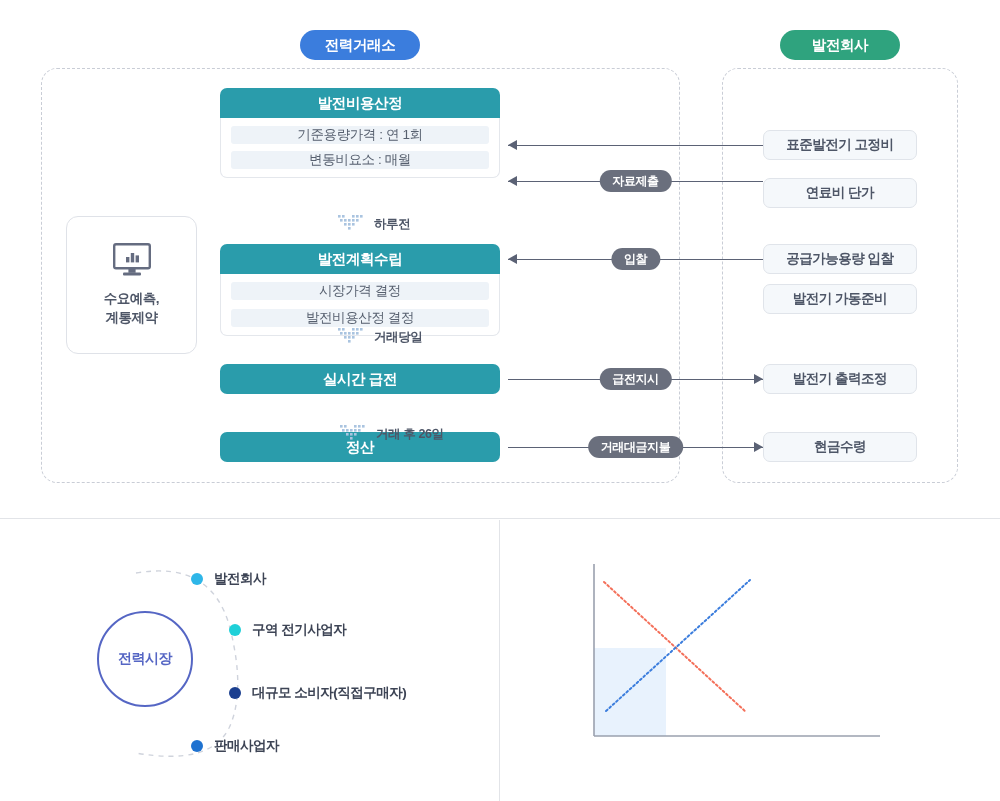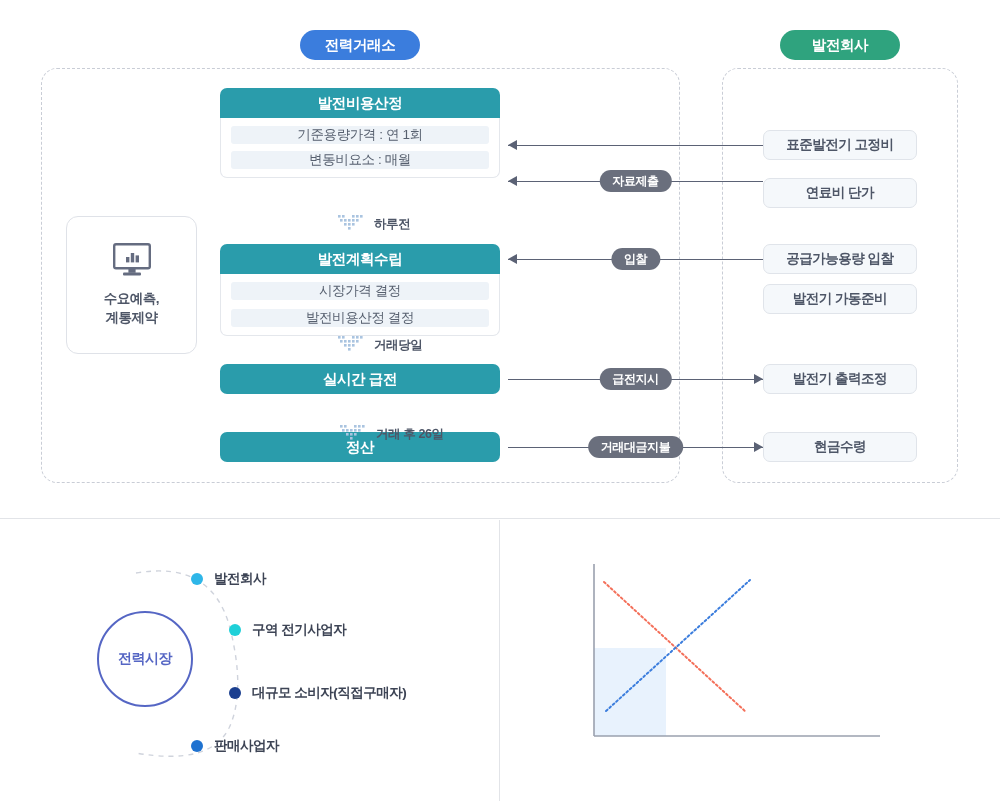--- a/index.html
+++ b/index.html
@@ -60,21 +60,21 @@
   #stage-cost { top: 88px; }
   #stage-plan { top: 244px; }
   #stage-dispatch { top: 364px; }
   #stage-settle { top: 432px; }
 
   
   .time-marker { position: absolute; display: flex; align-items: center; gap: 8px; }
   .time-marker .tri { width: 28px; height: 18px; }
   .time-marker .t-label { font-size: 12.5px; font-weight: bold; color: #4e5667; letter-spacing: -0.4px; }
   #tm-1 { left: 338px; top: 215px; }
-  #tm-2 { left: 338px; top: 336px; }
+  #tm-2 { left: 338px; top: 328px; }
   #tm-3 { left: 340px; top: 425px; }
 
   
   .conn { position: absolute; height: 22px; display: flex; align-items: center; }
   .conn .line { position: absolute; left: 0; right: 0; top: 50%; height: 1.4px; background: #5b6275; }
   .conn .arrow-l, .conn .arrow-r {
     position: absolute; top: 50%; width: 0; height: 0;
     border-top: 5.5px solid transparent; border-bottom: 5.5px solid transparent;
   }
   .conn .arrow-l { left: 0; transform: translateY(-50%); border-right: 9px solid #5b6275; }

